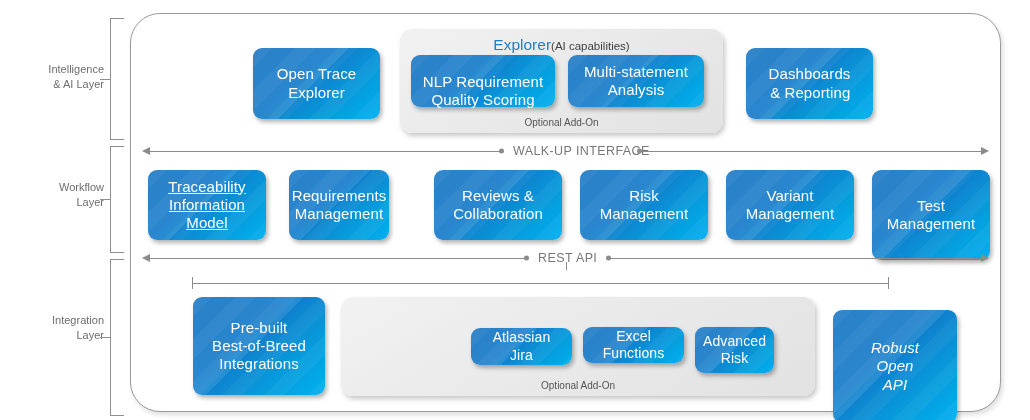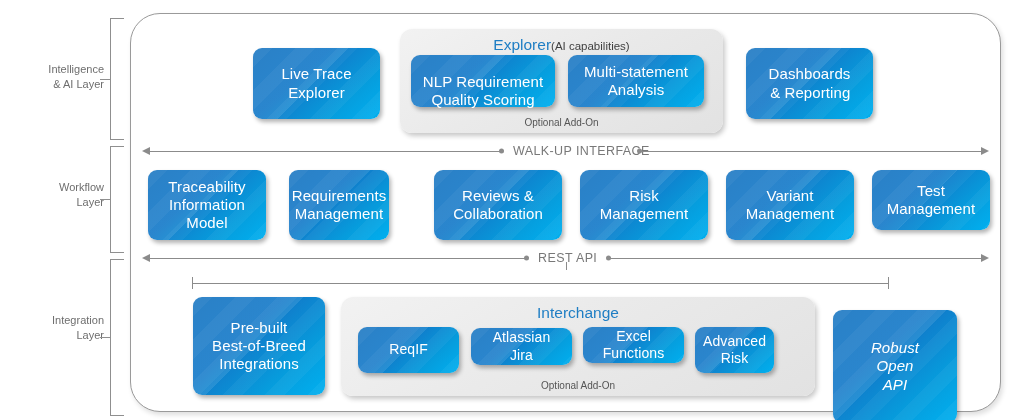--- a/index.html
+++ b/index.html
@@ -194,21 +194,21 @@
 
   <div class="bracket" style="top:146px;height:107px;"></div>
   <div class="bracket-stem" style="top:199px;"></div>
 
   <div class="bracket" style="top:259px;height:157px;"></div>
   <div class="bracket-stem" style="top:337px;"></div>
 
   <div class="outer-frame"></div>
 
   <div class="card" style="left:253px;top:48px;width:127px;height:71px;">
-    <span style="white-space: pre-line;">Live Trace
+    <span style="white-space: pre-line;">Open Trace
 Explorer</span>
   </div>
 
   <div class="panel" style="left:400px;top:29px;width:323px;height:104px;">
     <div class="panel-title">
       <span>Explorer</span><span class="sub">(AI capabilities)</span>
     </div>
     <div class="panel-footer">Optional Add-On</div>
   </div>
 
@@ -231,41 +231,41 @@
     <div class="div-line" style="left:10px;width:352px;"></div>
     <div class="arrow-head arrow-left" style="left:2px;"></div>
     <div class="dot" style="left:359px;"></div>
     <div class="div-label" style="left:366px;">WALK-UP INTERFACE</div>
     <div class="dot" style="left:497px;"></div>
     <div class="div-line" style="left:500px;width:341px;"></div>
     <div class="arrow-head arrow-right" style="right:2px;"></div>
   </div>
 
   <div class="card" style="left:148px;top:170px;width:118px;height:70px;">
-    <span style="white-space: pre-line;">Traceability
+    <span style="white-space: pre-line; text-decoration: underline;">Traceability
 Information
 Model</span>
   </div>
   <div class="card" style="left:289px;top:170px;width:100px;height:70px;">
     <span style="white-space: pre-line;">Requirements
 Management</span>
   </div>
   <div class="card" style="left:434px;top:170px;width:128px;height:70px;">
     <span style="white-space: pre-line;">Reviews &amp;
 Collaboration</span>
   </div>
   <div class="card" style="left:580px;top:170px;width:128px;height:70px;">
     <span style="white-space: pre-line;">Risk
 Management</span>
   </div>
   <div class="card" style="left:726px;top:170px;width:128px;height:70px;">
     <span style="white-space: pre-line;">Variant
 Management</span>
   </div>
-  <div class="card" style="left:872px;top:170px;width:118px;height:60px;">
+  <div class="card" style="left:872px;top:170px;width:118px;height:90px;">
     <span style="white-space: pre-line;">Test
 Management</span>
   </div>
 
   <div class="divider" style="left:140px;top:250px;width:851px;">
     <div class="div-line" style="left:10px;width:377px;"></div>
     <div class="arrow-head arrow-left" style="left:2px;"></div>
     <div class="dot" style="left:384px;"></div>
     <div class="div-label" style="left:391px;">REST API</div>
     <div class="dot" style="left:466px;"></div>
@@ -278,27 +278,23 @@
   <div class="tick" style="left:888px;top:277px;height:12px;"></div>
   <div class="div-line" style="left:192px;top:283px;width:697px;"></div>
 
   <div class="card" style="left:193px;top:297px;width:132px;height:98px;">
     <span style="white-space: pre-line;">Pre-built
 Best-of-Breed
 Integrations</span>
   </div>
 
   <div class="panel" style="left:341px;top:297px;width:474px;height:99px;">
-    <div class="panel-title">Interchange</div>
     <div class="panel-footer">Optional Add-On</div>
   </div>
 
-  <div class="card small" style="left:358px;top:327px;width:101px;height:46px;">
-    <span>ReqIF</span>
-  </div>
   <div class="card small" style="left:471px;top:328px;width:101px;height:37px;">
     <span style="white-space: pre-line;">Atlassian
 Jira</span>
   </div>
   <div class="card small" style="left:583px;top:327px;width:101px;height:36px;">
     <span style="white-space: pre-line;">Excel
 Functions</span>
   </div>
   <div class="card small" style="left:695px;top:327px;width:79px;height:46px;">
     <span style="white-space: pre-line;">Advanced

